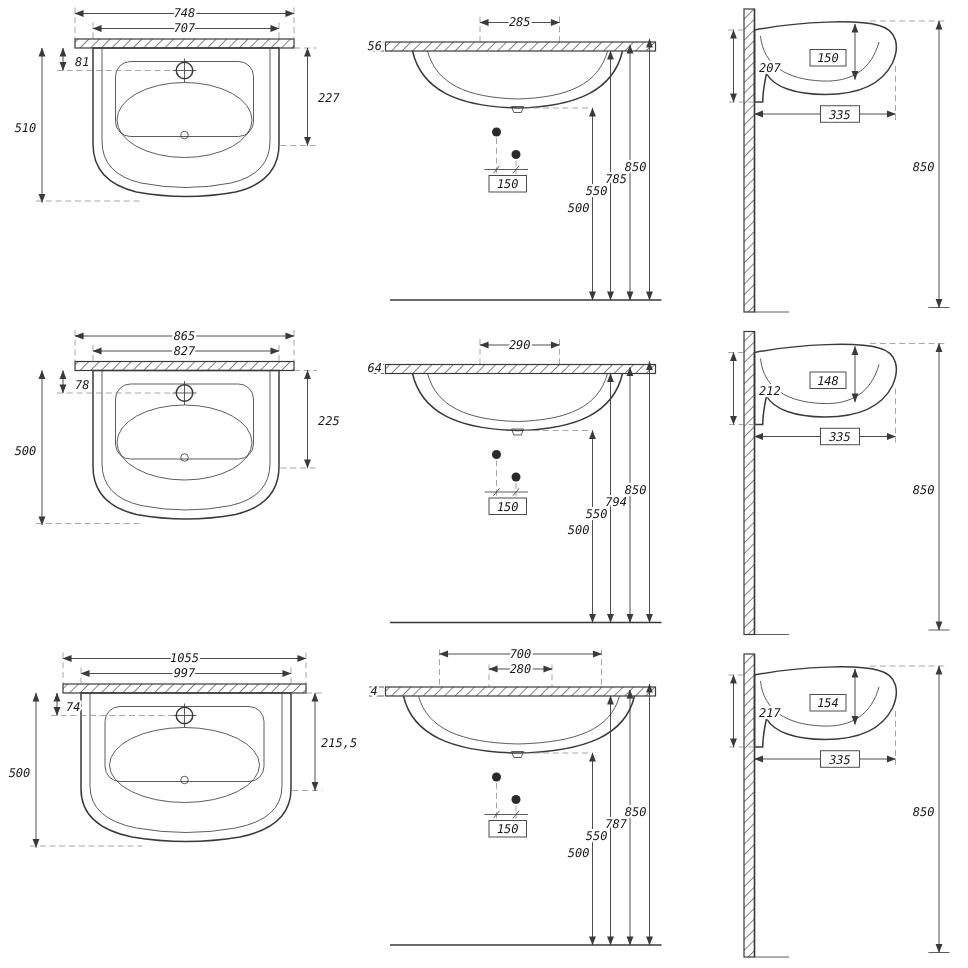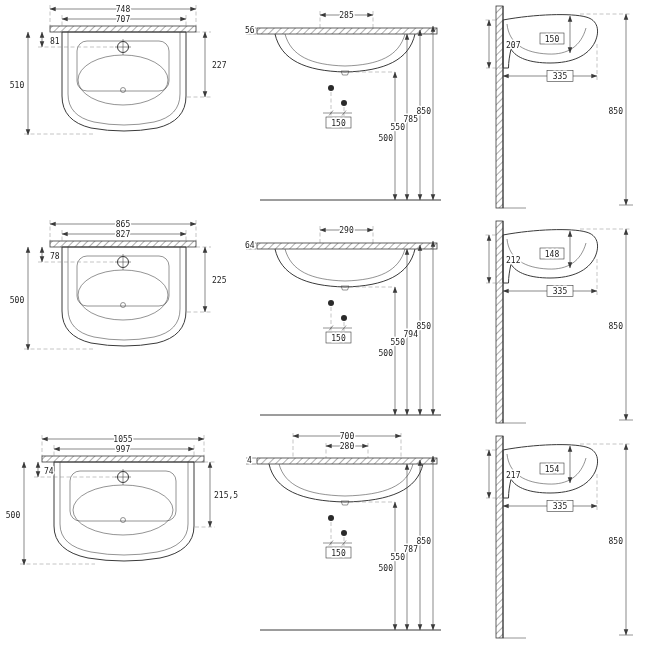--- a/index.html
+++ b/index.html
@@ -1,18 +1,18 @@
 <!DOCTYPE html>
 <html><head>
 <meta charset="utf-8">
 <style>
   html,body{margin:0;padding:0;background:#fff;}
   body{width:645px;height:645px;font-family:"DejaVu Sans Mono","Liberation Mono",monospace;}
   .sheet{width:645px;height:645px;background:#fff;overflow:hidden;}
-  .row{display:flex;height:215px;}
+  .row{display:flex;height:215px;font-style:italic;}
   svg{display:block;}
   .ln{fill:none;stroke:#3a3a3a;stroke-width:1;}
   .thin{fill:none;stroke:#3a3a3a;stroke-width:0.55;}
   .dimln{fill:none;stroke:#3a3a3a;stroke-width:0.6;marker-start:url(#arr);marker-end:url(#arr);}
   .ext{fill:none;stroke:#8a8a8a;stroke-width:0.5;stroke-dasharray:4 2.5;}
   .hatchrect{fill:url(#hatchPat);stroke:#3a3a3a;stroke-width:0.8;}
   text.dim{font-family:"DejaVu Sans Mono","Liberation Mono",monospace;font-size:8px;fill:#1a1a1a;
            paint-order:stroke;stroke:#ffffff;stroke-width:3px;stroke-linejoin:round;}
   .box{fill:#ffffff;stroke:#3a3a3a;stroke-width:0.6;}
   .dot{fill:#2a2a2a;stroke:none;}

